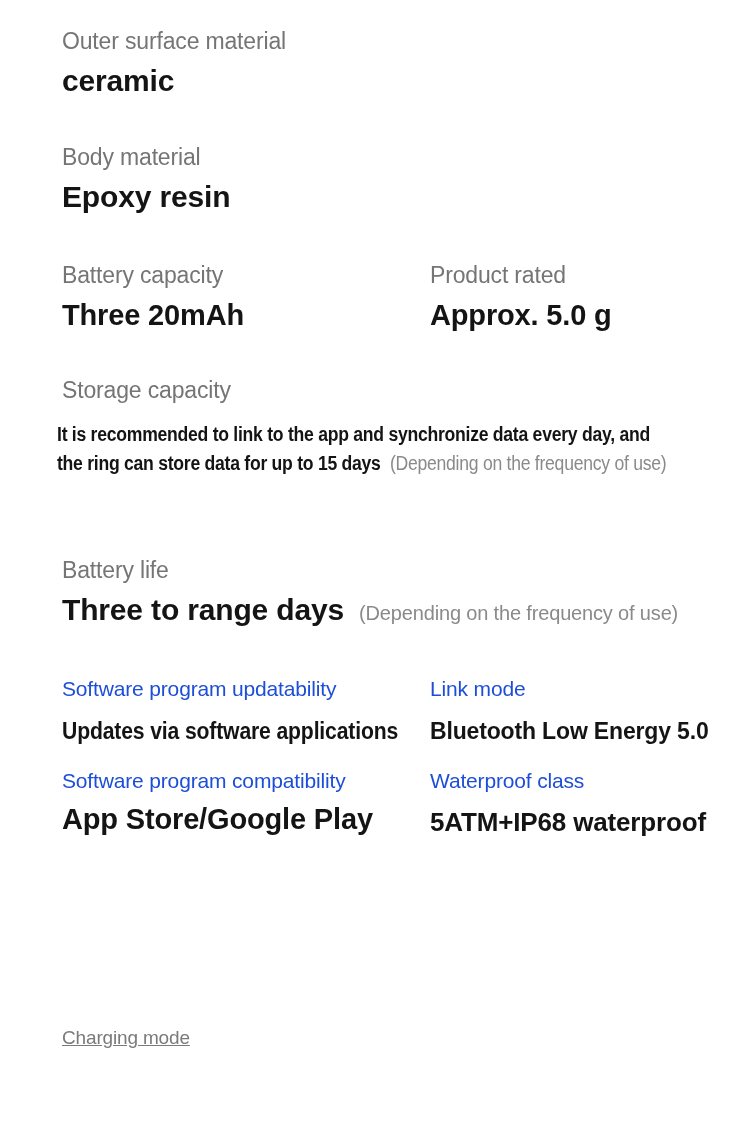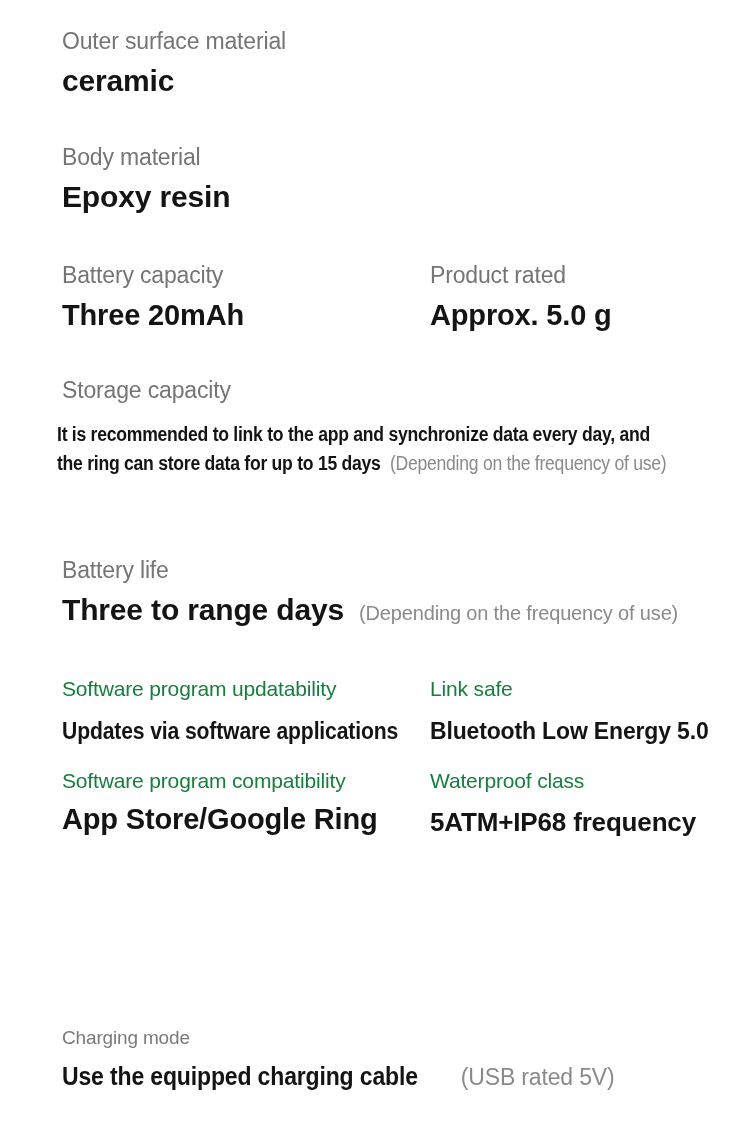--- a/index.html
+++ b/index.html
@@ -39,28 +39,29 @@
 
   .label {
     font-size: 23px;
     line-height: 27px;
     color: #757575;
     font-weight: 400;
   }
   .label-sm {
     font-size: 21px;
     line-height: 25px;
-    color: #15803d;
+    color: #1d4ed8;
     font-weight: 400;
   }
   .label-xs {
     font-size: 19px;
     line-height: 23px;
     color: #7a7a7a;
     font-weight: 400;
+    text-decoration: underline;
   }
   .value-xl {
     font-size: 30px;
     line-height: 34px;
     font-weight: 700;
     color: #141414;
     margin-top: 9px;
     white-space: nowrap;
   }
   .value-lg {
@@ -188,38 +189,34 @@
       <span class="note note-20">(Depending on the frequency of use)</span>
     </div>
   </section>
 
   <section class="spec s6 two-col">
     <div class="col-left">
       <div class="label-sm">Software program updatability</div>
       <div class="value-md"><span class="condense">Updates via software applications</span></div>
     </div>
     <div class="col-right">
-      <div class="label-sm">Link safe</div>
+      <div class="label-sm">Link mode</div>
       <div class="value-md">Bluetooth Low Energy 5.0</div>
     </div>
   </section>
 
   <section class="spec s7 two-col">
     <div class="col-left">
       <div class="label-sm">Software program compatibility</div>
-      <div class="value-lg">App Store/Google Ring</div>
+      <div class="value-lg">App Store/Google Play</div>
     </div>
     <div class="col-right">
       <div class="label-sm">Waterproof class</div>
-      <div class="value-md26">5ATM+IP68 frequency</div>
+      <div class="value-md26">5ATM+IP68 waterproof</div>
     </div>
   </section>
 
 
   <section class="spec s9">
     <div class="label-xs">Charging mode</div>
-    <div class="charge-line">
-      <span class="condense">Use the equipped charging cable</span>
-      <span class="note note-23">(USB rated 5V)</span>
-    </div>
   </section>
 
 </div>
 
 </body></html>

